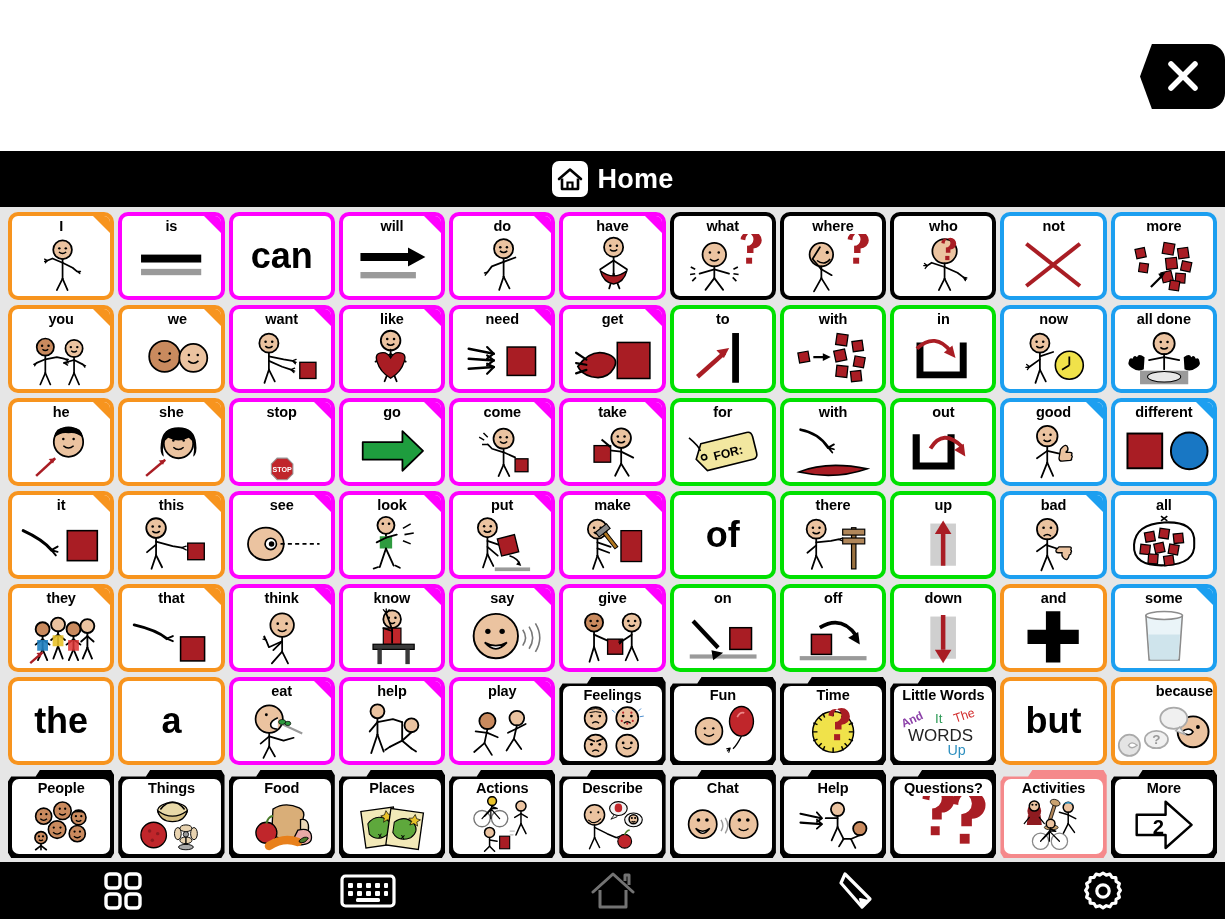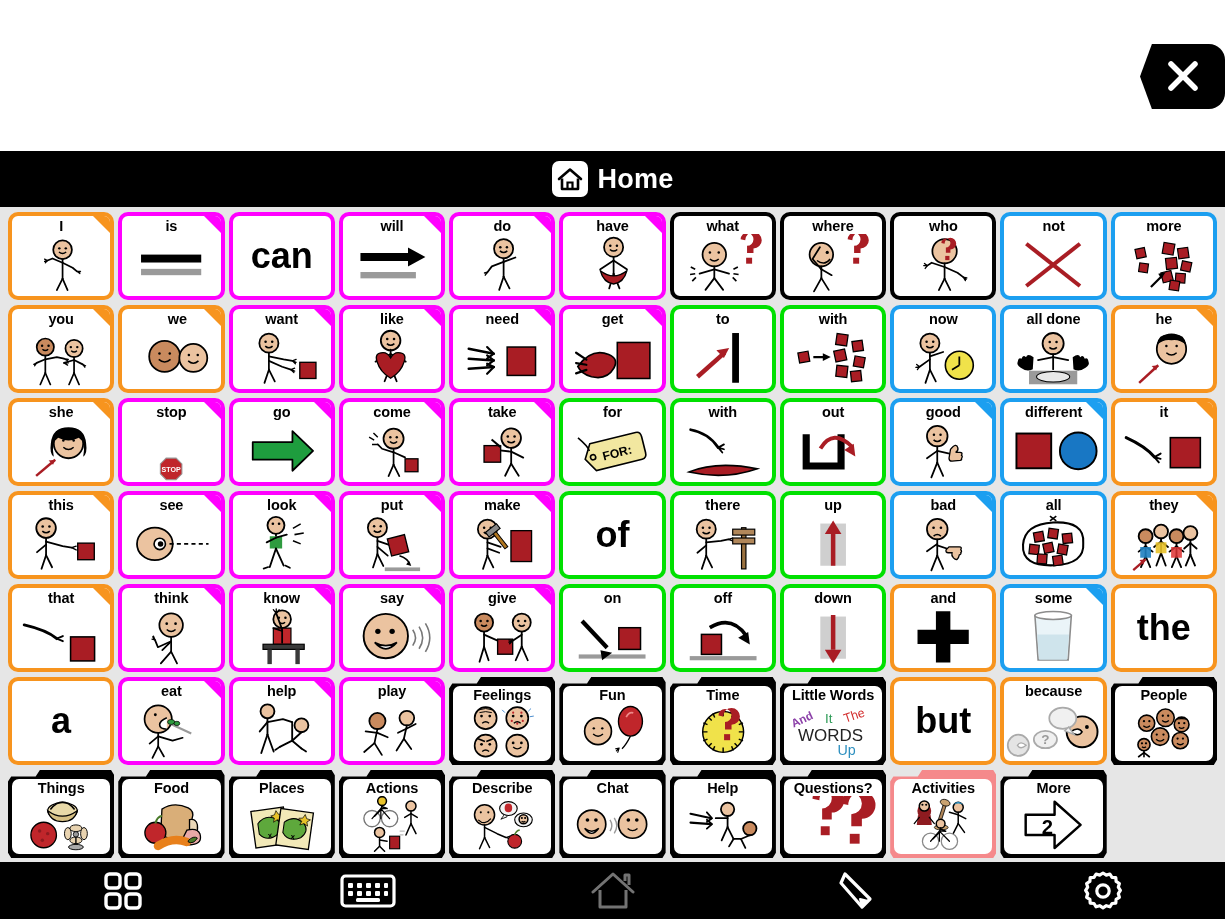--- a/index.html
+++ b/index.html
@@ -472,20 +472,30 @@
             </g>
             <g transform="translate(60,56) rotate(6)">
               <rect x="-7" y="-7" width="14" height="14" fill="#A91D24" stroke="#000" stroke-width="1.6"></rect>
             </g>
             <g transform="translate(78,62) rotate(-6)">
               <rect x="-6.5" y="-6.5" width="13" height="13" fill="#A91D24" stroke="#000" stroke-width="1.6"></rect>
             </g>
           </svg>
         </div>
       </div>
+      <div class="cell" style="border-color: rgb(0, 224, 0); --fold: #00E000;">
+        <div class="lbl">in</div>
+        <div class="sym">
+          <svg viewBox="0 0 100 80" width="100%" height="100%" preserveAspectRatio="xMidYMid meet">
+            <path d="M20 20 V62 H76 V20" fill="none" stroke="#000" stroke-width="9" stroke-linejoin="miter"></path>
+ <path d="M16 28 q24 -22 44 4" fill="none" stroke="#A91D24" stroke-width="5"></path>
+            <path d="M66 40 l-4 -16 l-11 9z" fill="#A91D24"></path>
+          </svg>
+        </div>
+      </div>
       <div class="cell" style="border-color: rgb(28, 159, 240); --fold: #1C9FF0;">
         <div class="lbl">now</div>
         <div class="sym">
           <svg viewBox="0 0 100 84" width="100%" height="100%" preserveAspectRatio="xMidYMid meet">
             <circle cx="32" cy="22" r="13" fill="#EBC3A0" stroke="#000" stroke-width="2.4"></circle>
             <circle cx="27.5" cy="20" r="1.7" fill="#000"></circle>
             <circle cx="36.5" cy="20" r="1.7" fill="#000"></circle>
             <path d="M27 26 q5 4.5 10 0" fill="none" stroke="#000" stroke-width="2"></path>
  <path d="M32 35 V58" fill="none" stroke="#000" stroke-width="2.4" stroke-linecap="round" stroke-linejoin="round"></path>
             <path d="M32 40 L50 34" fill="none" stroke="#000" stroke-width="2.4" stroke-linecap="round" stroke-linejoin="round"></path>
@@ -1203,21 +1213,21 @@
         <text x="70" y="56" font-size="16" fill="#2C8FBF" text-anchor="middle" font-family="Liberation Sans, sans-serif">Up</text>
       </svg>
           </div>
         </div>
       </div>
       <div class="cell textonly" style="border-color: rgb(247, 148, 30); --fold: #F7941E;">
         <div class="sym">
           <span class="bigword">but</span>
         </div>
       </div>
-      <div class="cell" style="border-color: rgb(247, 148, 30); --fold: #F7941E;">
+      <div class="cell" style="border-color: rgb(247, 148, 30); align-items: flex-end; --fold: #F7941E;">
         <div class="lbl">because</div>
         <div class="sym">
           <svg viewBox="0 0 96 64" width="100%" height="100%" preserveAspectRatio="xMidYMid meet">
  <circle cx="78" cy="34" r="16" fill="#EBC3A0" stroke="#000" stroke-width="2"></circle>
  <circle cx="83" cy="29" r="2" fill="#000"></circle>
  <path d="M66 34 q8 -6 12 0 q-4 6 -12 0z" fill="#fff" stroke="#000" stroke-width="1.6"></path>
  <ellipse cx="58" cy="20" rx="14" ry="11" fill="#f0f0f0" stroke="#aaa" stroke-width="1.8"></ellipse>
  <path d="M64 29 l6 8 l-10 -4z" fill="#f0f0f0" stroke="#aaa" stroke-width="1.5"></path>
  <ellipse cx="40" cy="42" rx="12" ry="9" fill="#f0f0f0" stroke="#aaa" stroke-width="1.8"></ellipse>
  <text x="40" y="47" font-size="14" font-weight="bold" fill="#999" text-anchor="middle" font-family="Liberation Sans, sans-serif">?</text>

